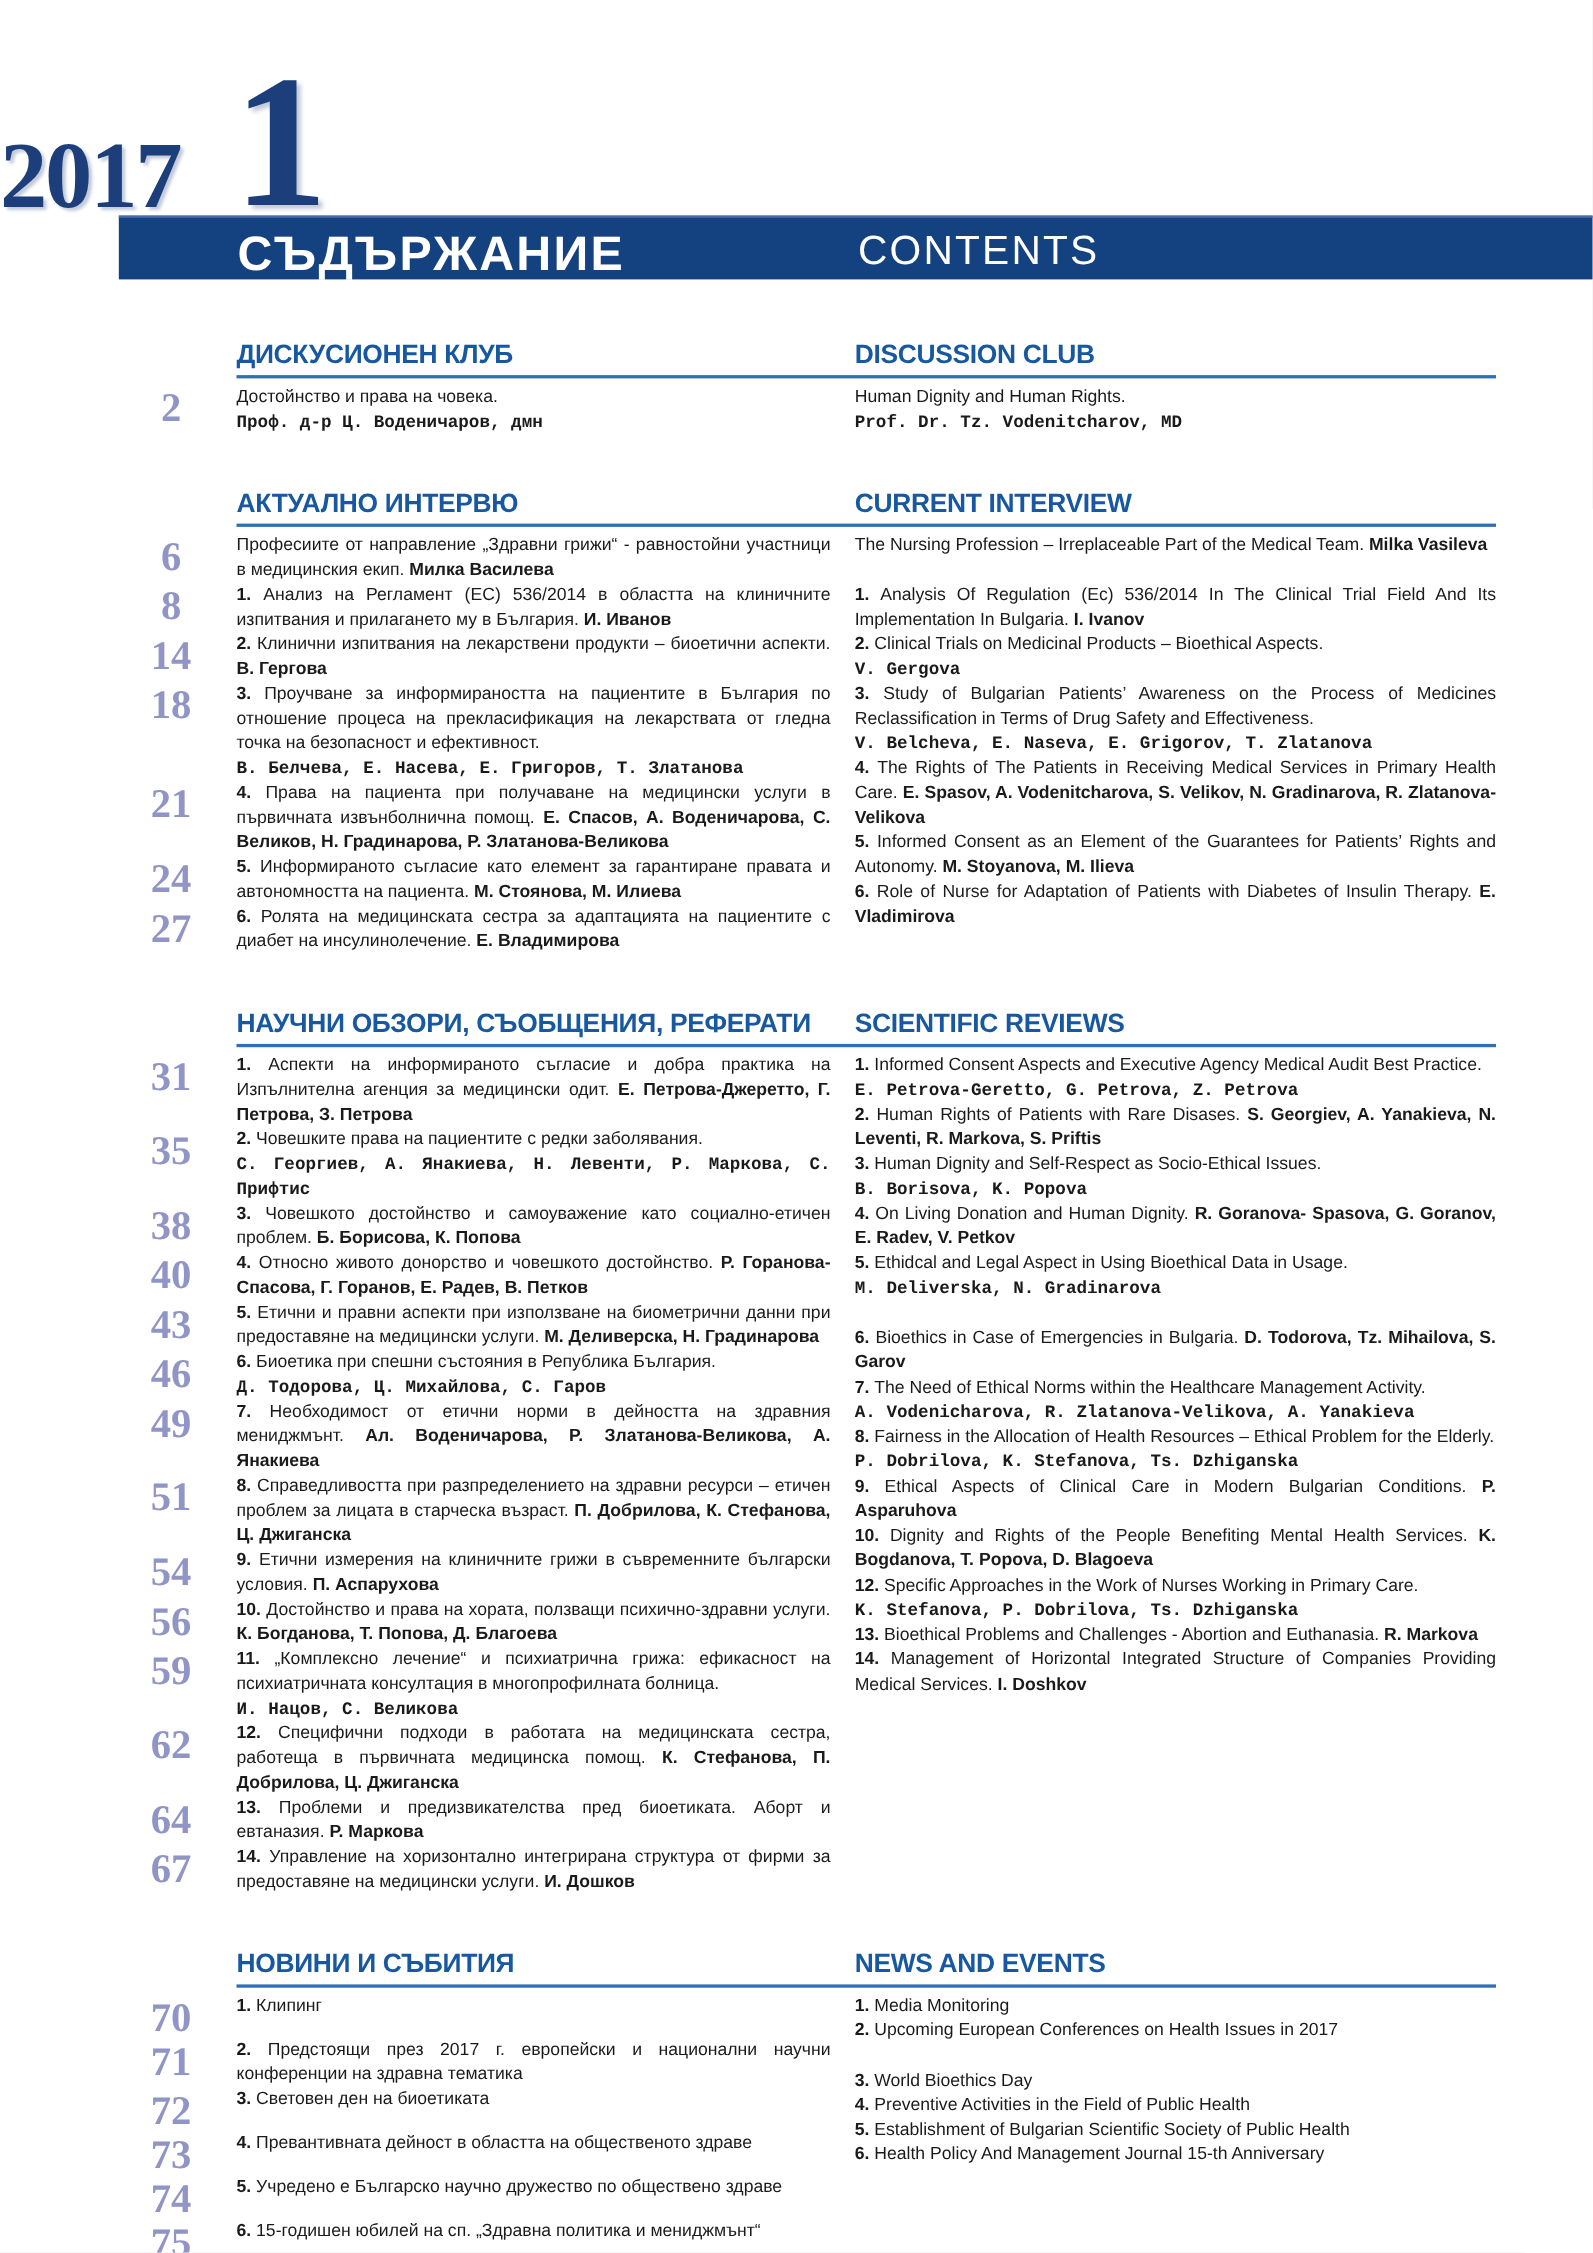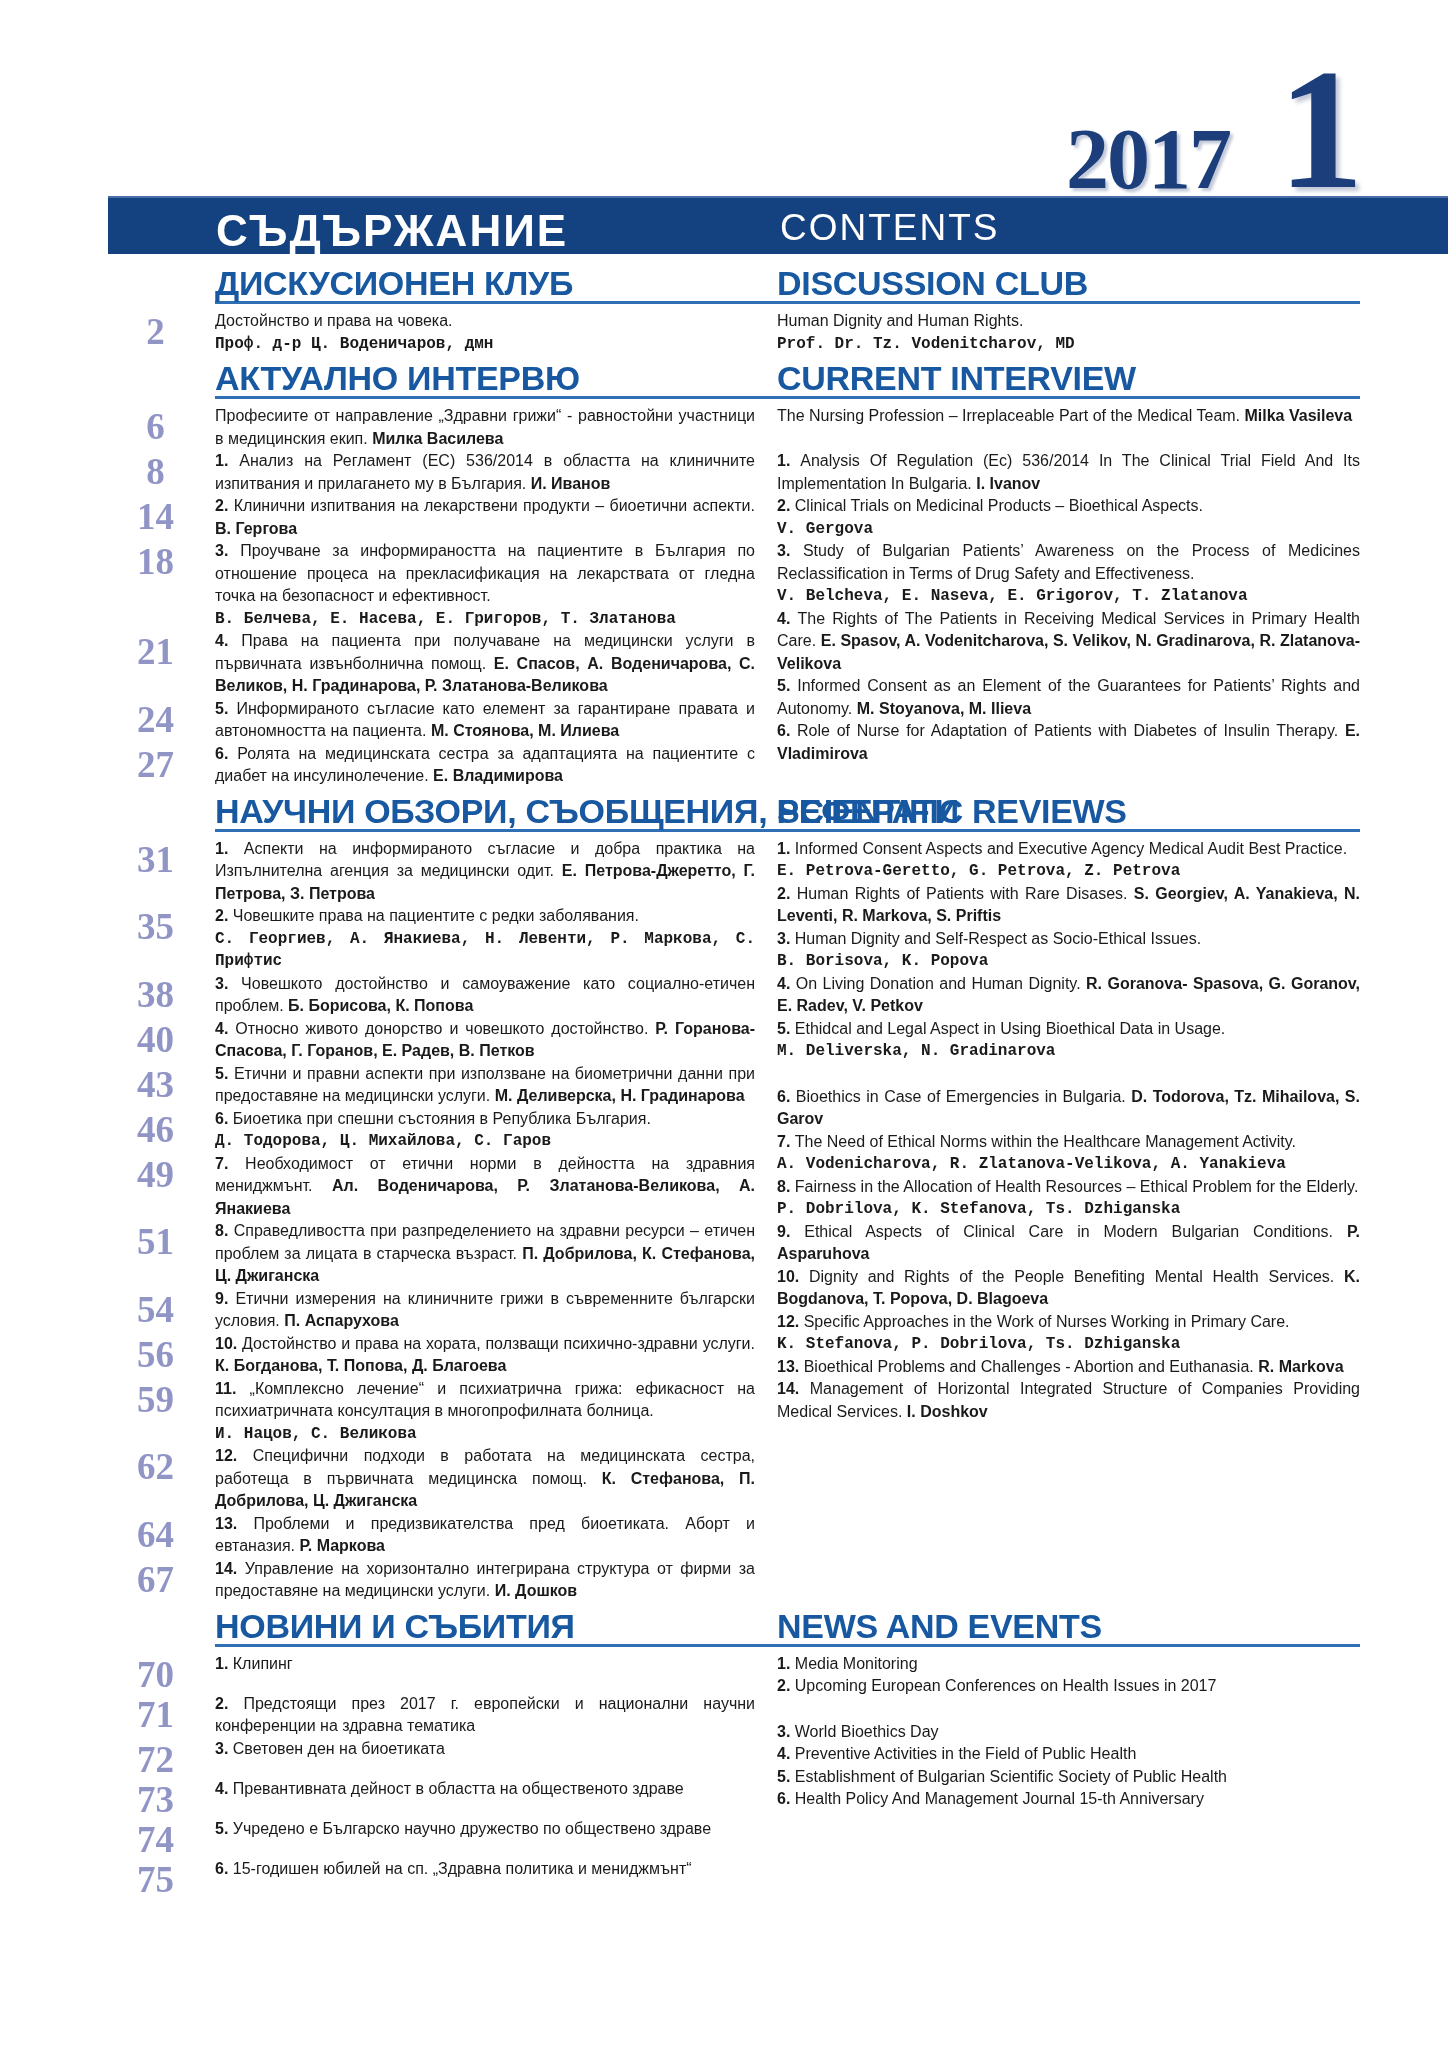--- a/index.html
+++ b/index.html
@@ -7,21 +7,21 @@
     position:relative;
     width:1448px;height:2048px;
     background:#ffffff;
     overflow:hidden;
     font-family:"Liberation Sans", sans-serif;
     color:#1a1a1a;
   }
   
   .masthead{
     height:196px;
-    display:flex;justify-content:flex-end;align-items:flex-end;
+    display:flex;align-items:flex-end;
     padding-right:84px;
   }
   .year{
     font-family:"Liberation Serif", serif;
     font-weight:bold;font-size:86px;line-height:.85;
     color:#1c3f7c;letter-spacing:-2px;
     text-shadow:3px 3px 3px #c2c9d8;
   }
   .issue{
     font-family:"Liberation Serif", serif;
@@ -48,22 +48,22 @@
   
   .content{padding:6px 88px 0 120px;}
   .sec{margin:0;}
   .sec-head{
     display:grid;grid-template-columns:540px 22px 1fr;
     margin:9px 0 6px 95px;
     padding-bottom:4px;
     border-bottom:3px solid #2f6fb6;
   }
   .sec-head .h{
-    color:#1758a0;font-weight:bold;font-size:34px;line-height:28px;
-    letter-spacing:-0.3px;white-space:nowrap;
+    color:#1758a0;font-weight:bold;font-size:24px;line-height:28px;
+    letter-spacing:-0.3px;white-space:nowrap;margin-top:40px;
   }
   .sec-body{display:grid;grid-template-columns:635px 22px 1fr;}
   .col-items{min-width:0;}
   .item{margin:0;}
   .col-left .item{display:grid;grid-template-columns:95px 1fr;}
   .item.gap{margin-top:23px;}
   .pg{
     font-family:"Liberation Serif", serif;font-weight:bold;
     font-size:37px;line-height:1;color:#9195c6;
     text-align:center;padding:3px 24px 0 0;

